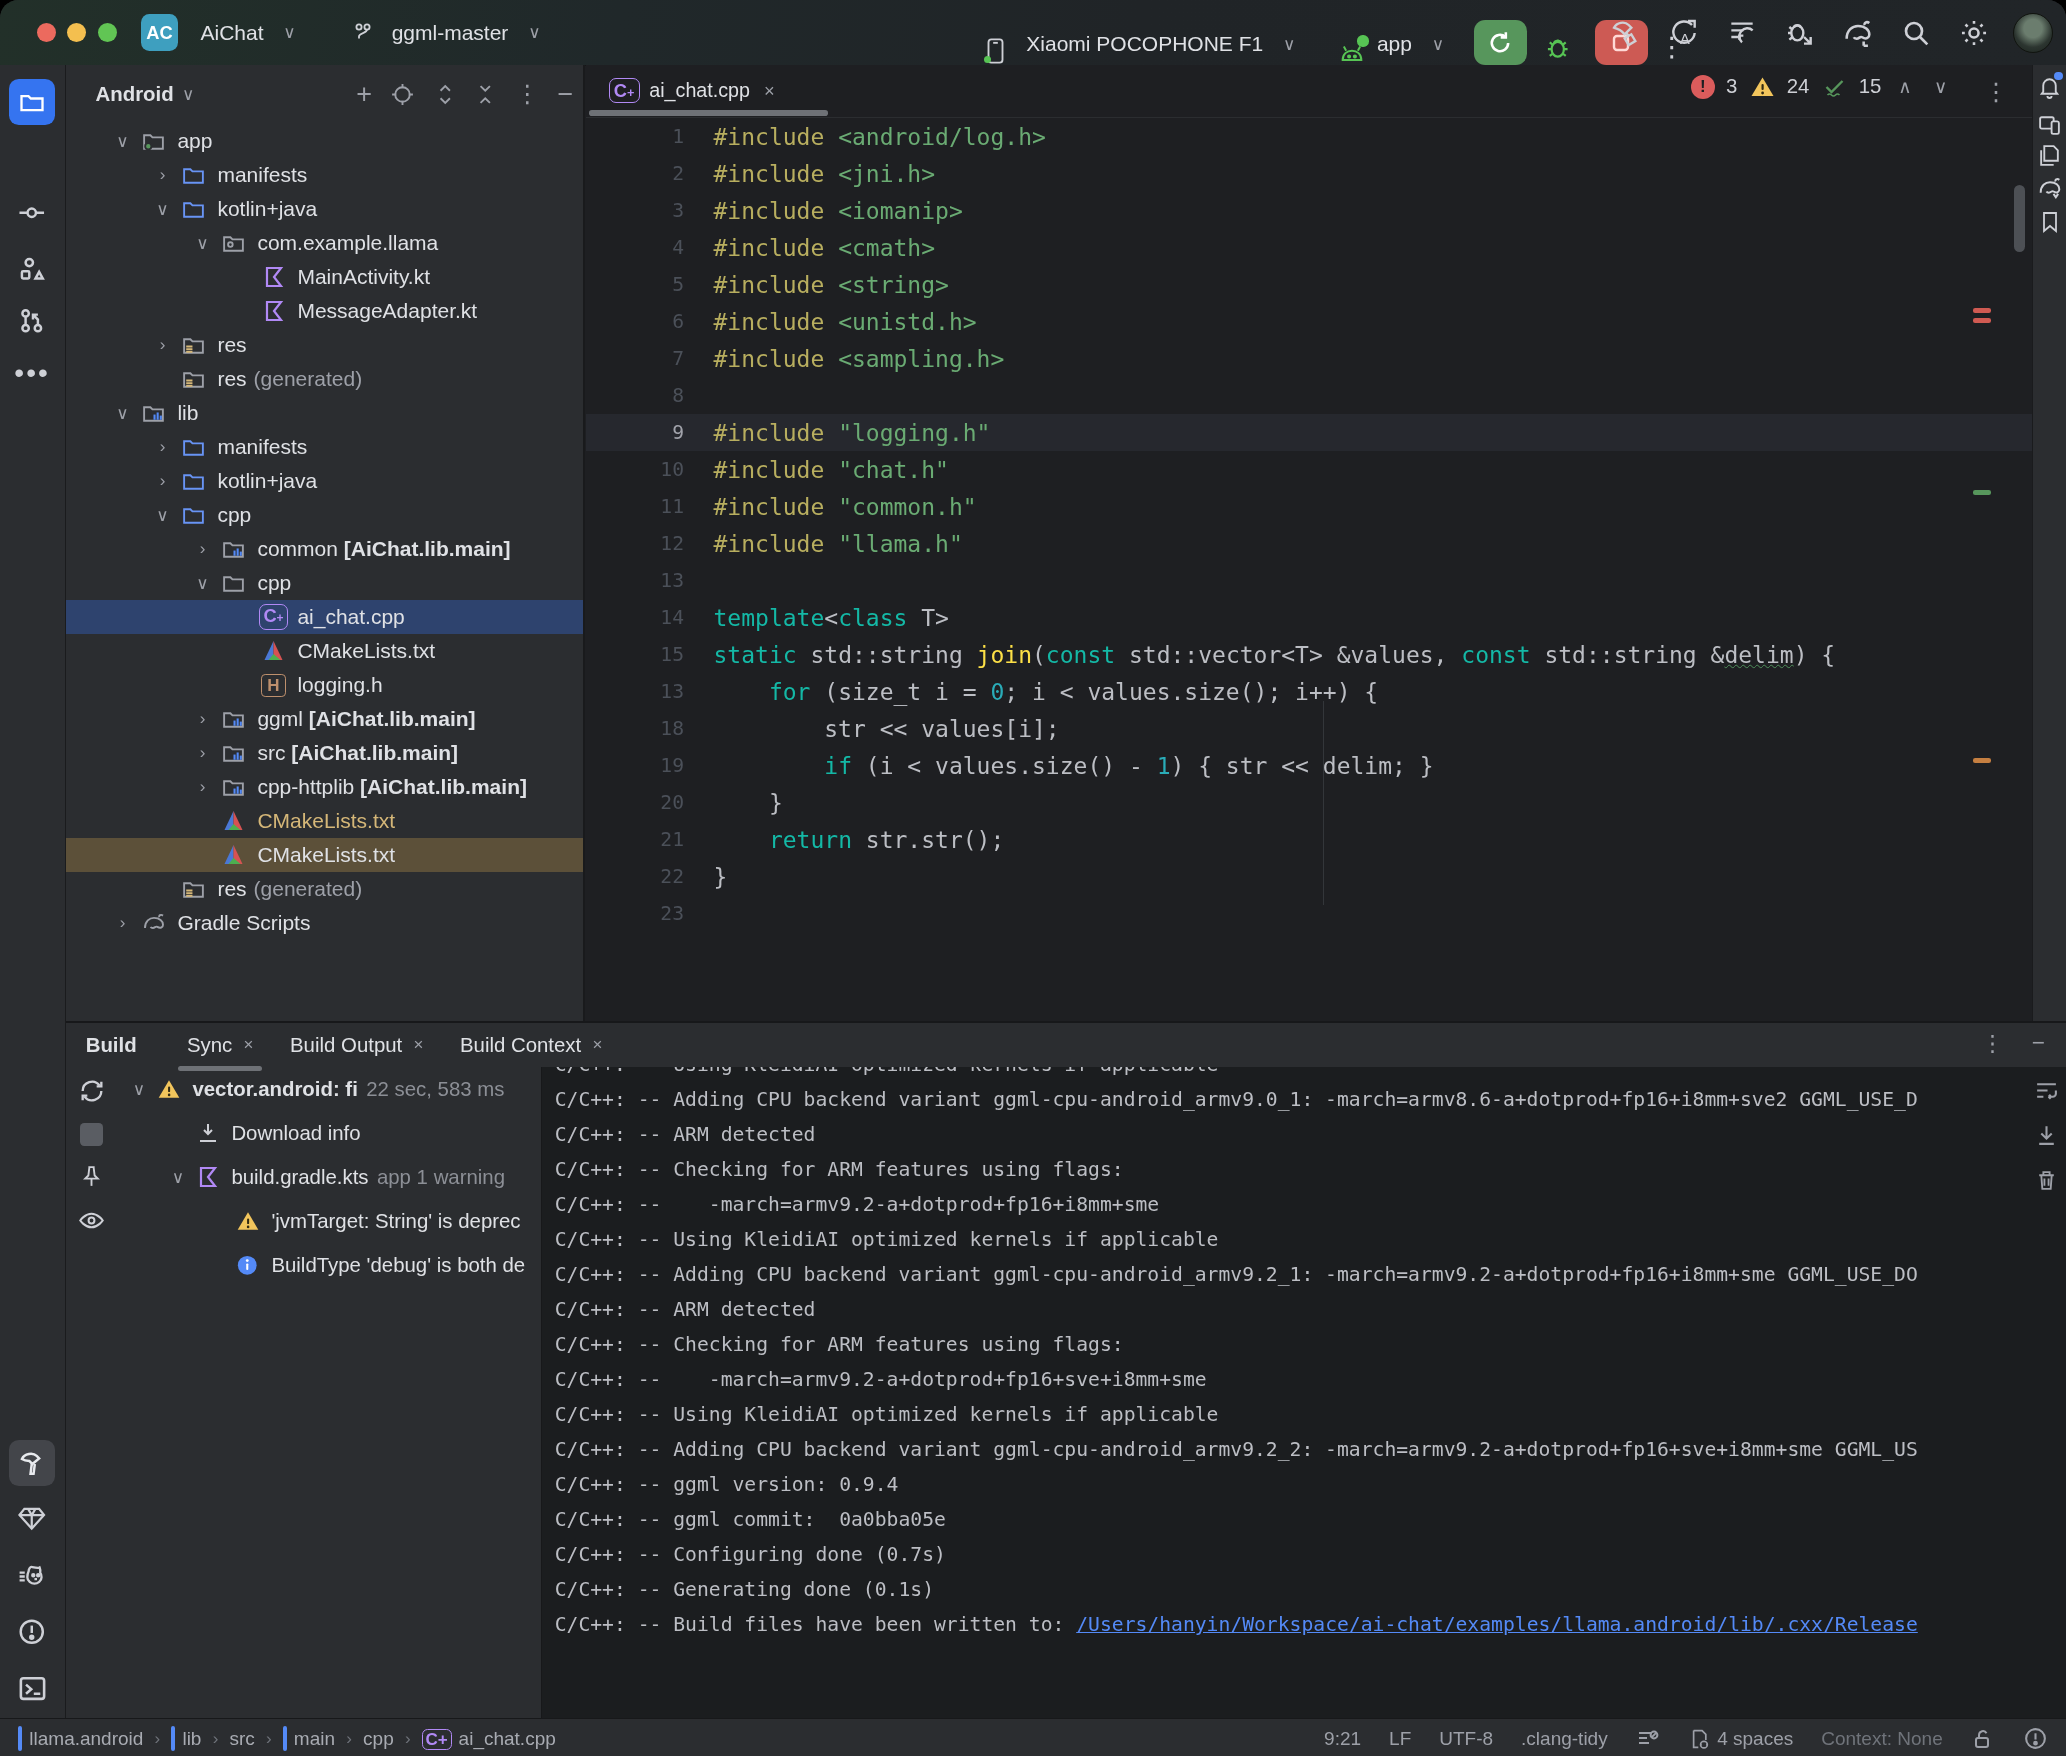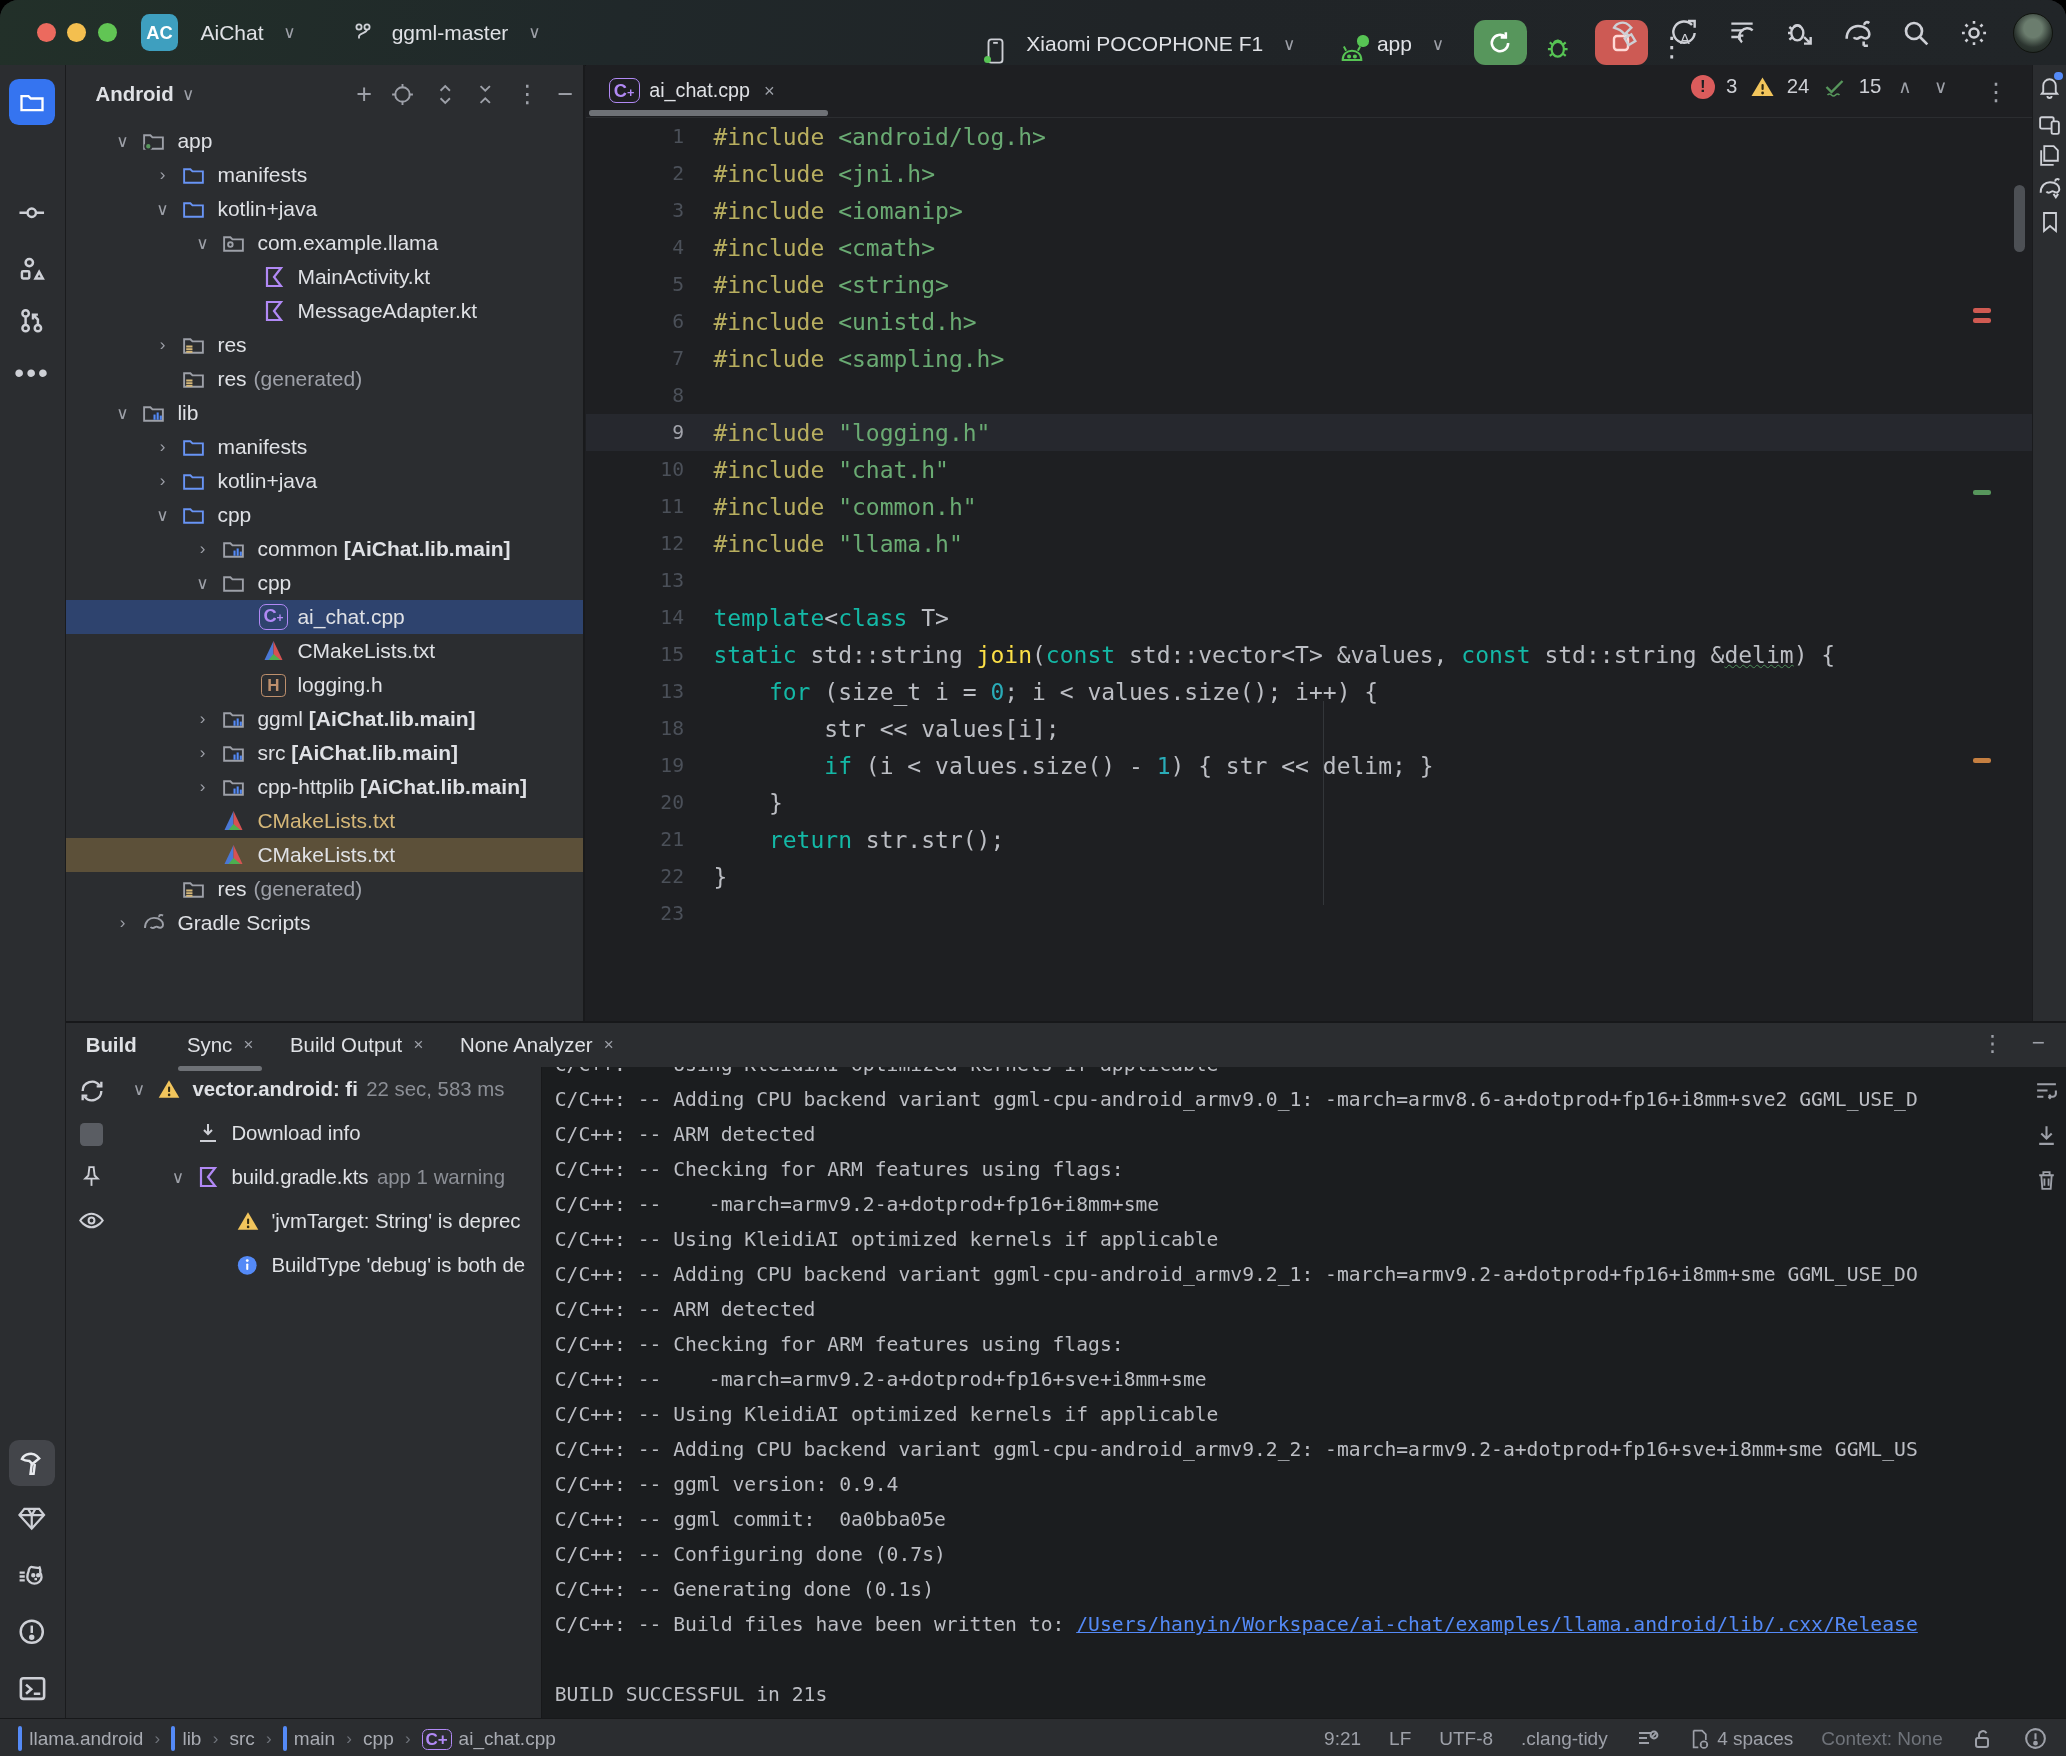--- a/index.html
+++ b/index.html
@@ -679,21 +679,21 @@
       <span class="btitle">Build</span>
     <div class="btab sel">
           <span>Sync</span>
           <span class="x">×</span>
         </div>
         <div class="btab">
           <span>Build Output</span>
           <span class="x">×</span>
         </div>
         <div class="btab">
-          <span>None Analyzer</span>
+          <span>Build Context</span>
           <span class="x">×</span>
         </div>
       </div>
     <div id="build-head-icons">
       <span>⋮</span>
       <span>−</span>
     </div>
 
     <div id="build-left-icons">
       <span>
@@ -788,21 +788,20 @@
           <div class="konline">C/C++: -- Checking for ARM features using flags:</div>
           <div class="konline">C/C++: --    -march=armv9.2-a+dotprod+fp16+sve+i8mm+sme</div>
           <div class="konline">C/C++: -- Using KleidiAI optimized kernels if applicable</div>
           <div class="konline">C/C++: -- Adding CPU backend variant ggml-cpu-android_armv9.2_2: -march=armv9.2-a+dotprod+fp16+sve+i8mm+sme GGML_US</div>
           <div class="konline">C/C++: -- ggml version: 0.9.4</div>
           <div class="konline">C/C++: -- ggml commit:  0a0bba05e</div>
           <div class="konline">C/C++: -- Configuring done (0.7s)</div>
           <div class="konline">C/C++: -- Generating done (0.1s)</div>
           <div class="konline"><span>C/C++: -- Build files have been written to: </span><a>/Users/hanyin/Workspace/ai-chat/examples/llama.android/lib/.cxx/Release</a></div>
           <div class="konline"></div>
-          <div class="konline">BUILD SUCCESSFUL in 21s</div>
         </div>
       <div id="console-toolbar">
         <span>
           <svg width="25" height="25" viewBox="0 0 24 24" fill="none" stroke="#9da0a8" stroke-width="2">
               <path d="M3 6h18M3 12h10M3 18h6"></path>
               <path d="M21 12v3a3 3 0 0 1-3 3h-4m0 0 2-2m-2 2 2 2"></path>
             </svg>
         </span>
         <span>
           <svg width="25" height="25" viewBox="0 0 24 24" fill="none" stroke="#9da0a8" stroke-width="2">

